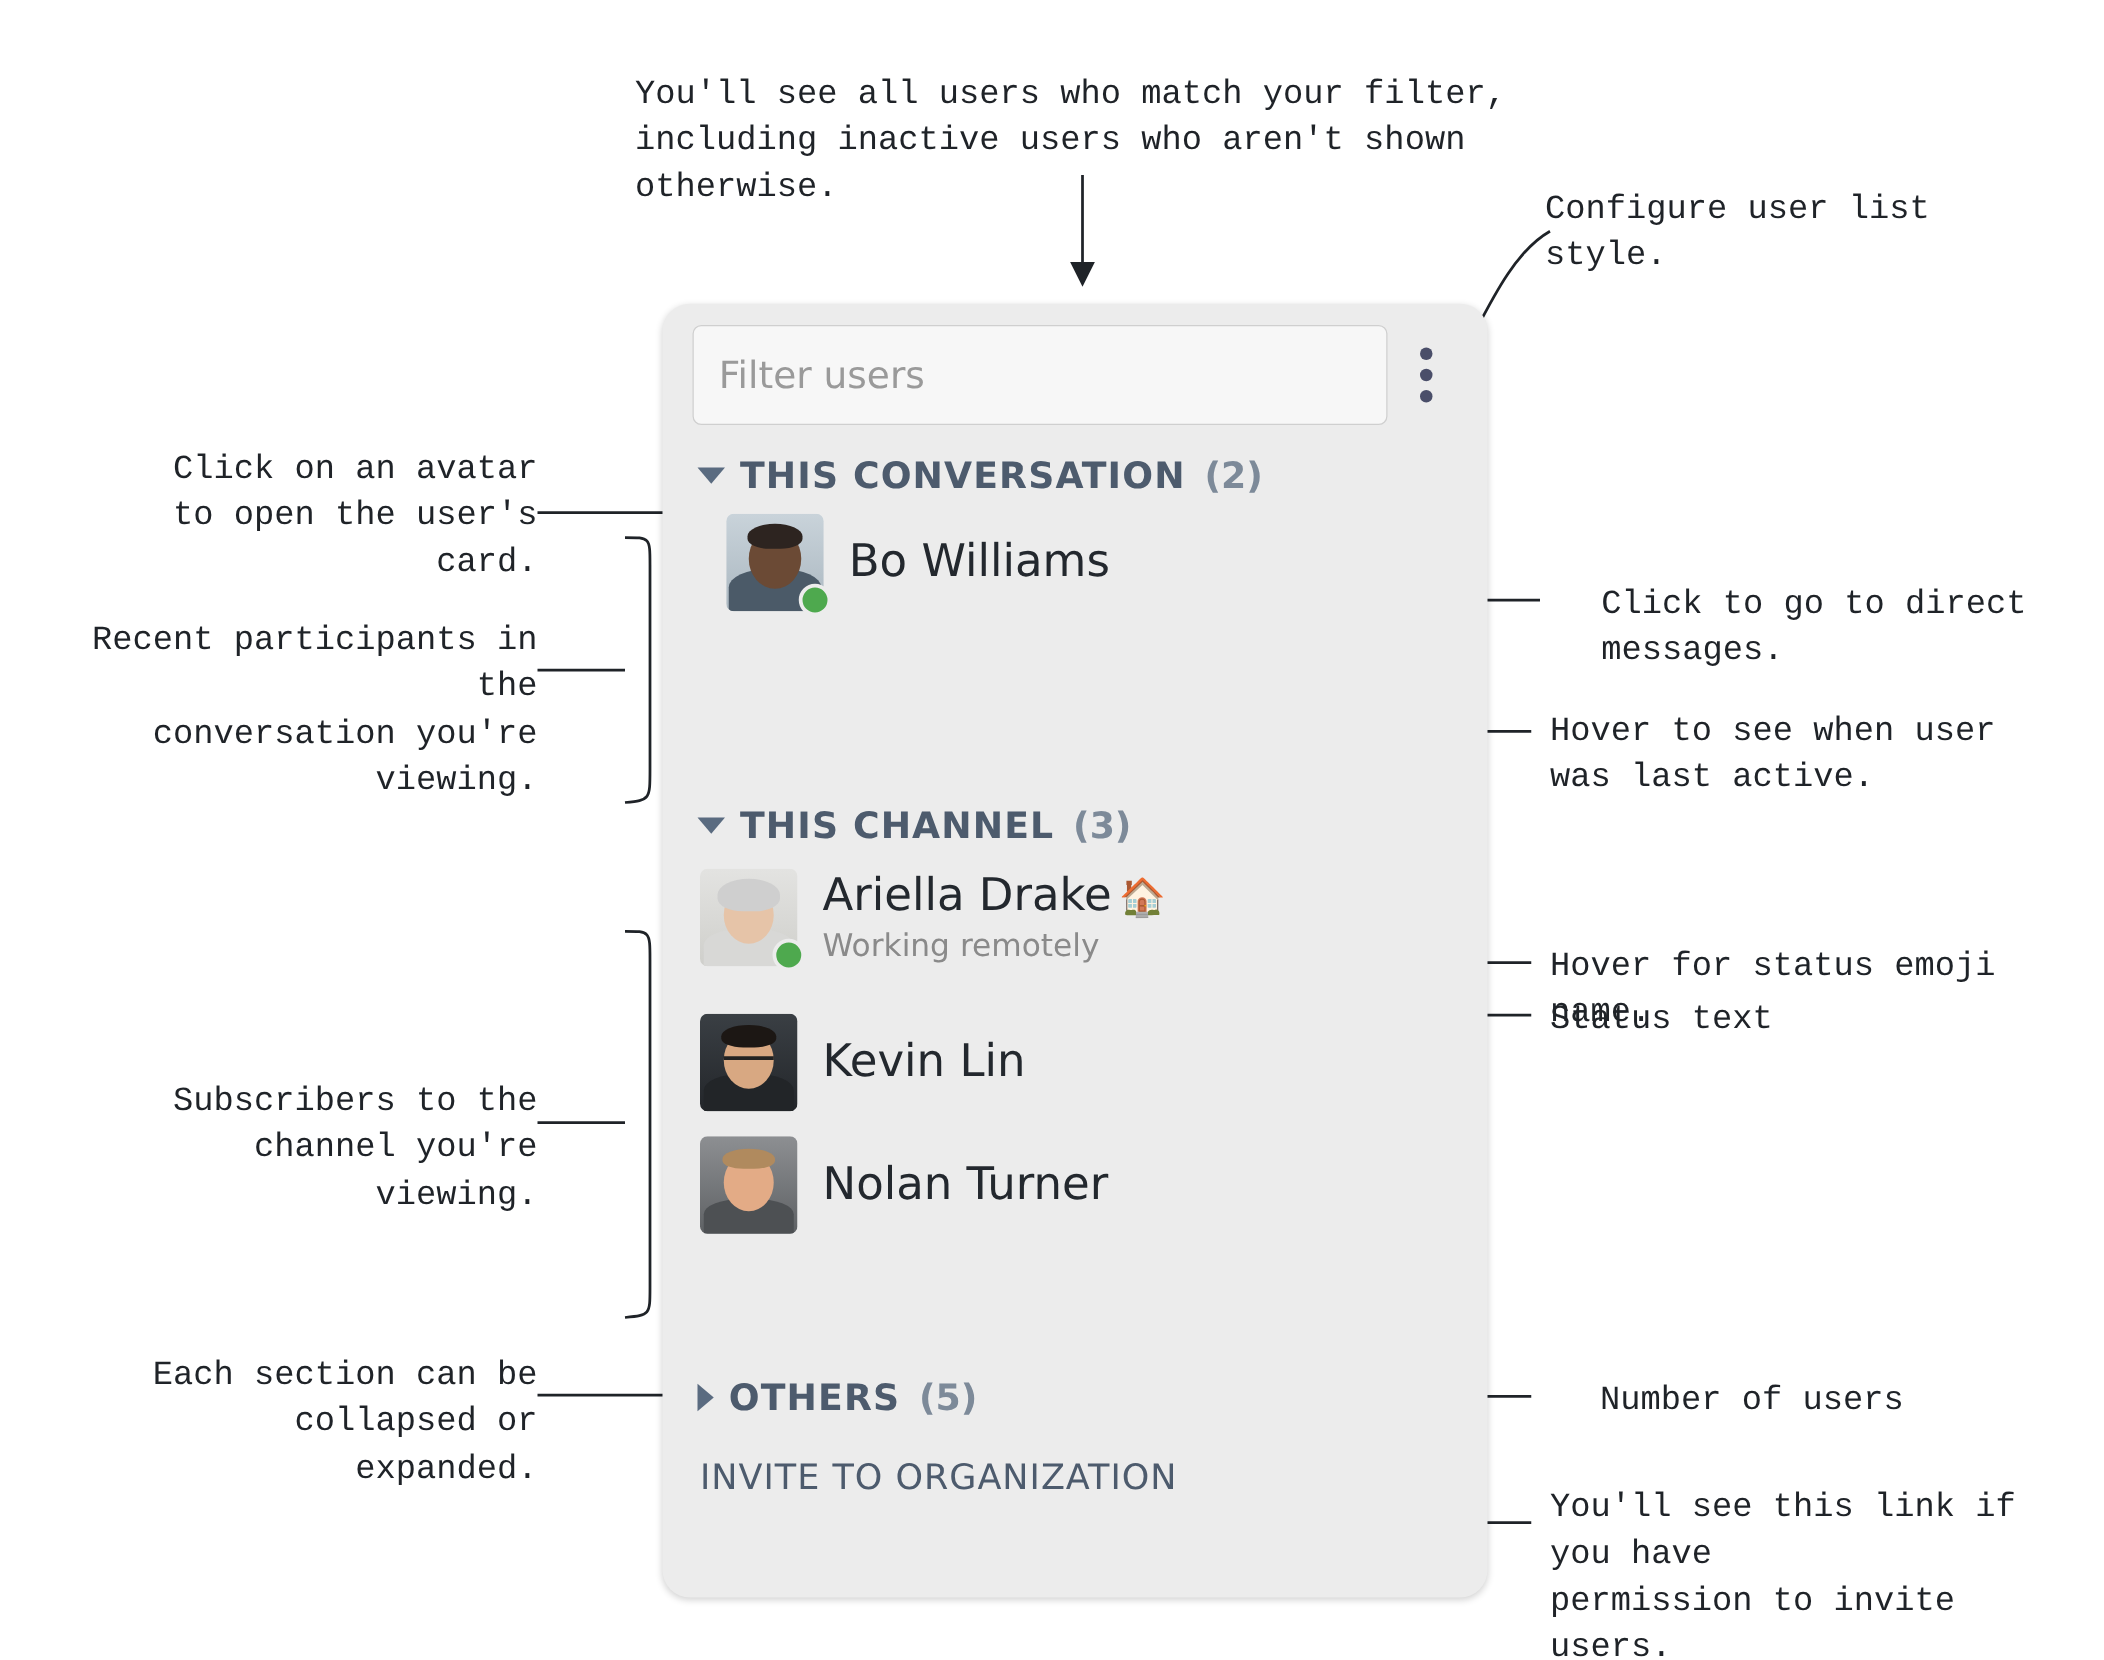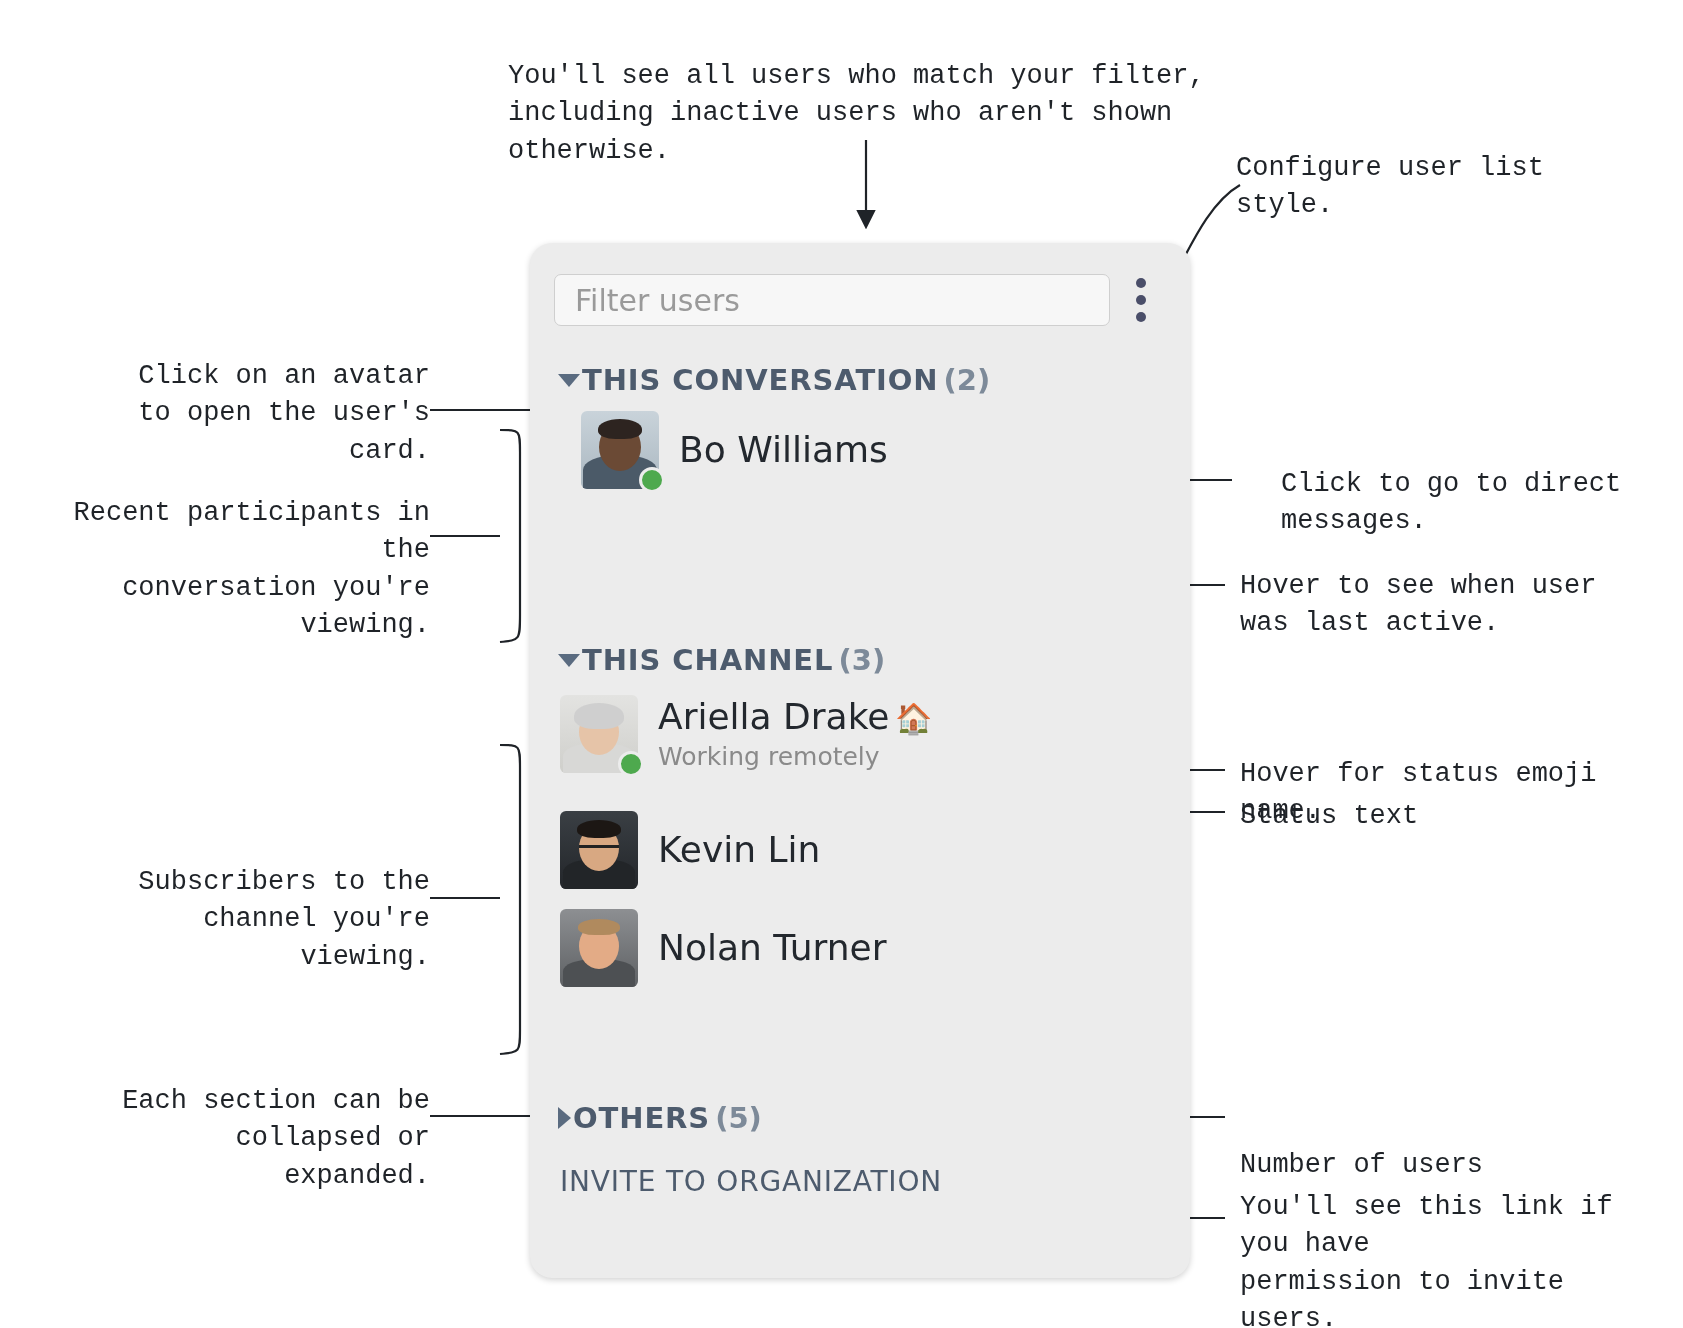--- a/index.html
+++ b/index.html
@@ -52,21 +52,21 @@
     position: absolute;
     left: 24px;
     top: 22px;
     width: 612px;
     height: 70px;
     display: flex;
     align-items: center;
   }
   .filter-input {
     width: 560px;
-    height: 52px;
+    height: 80px;
     box-sizing: border-box;
     border: 1.5px solid #cfcfcf;
     border-radius: 7px;
     background: #f7f7f7;
     font-size: 30px;
     font-family: "DejaVu Sans", sans-serif;
     color: #8b8b8b;
     padding: 0 20px;
     outline: none;
   }
@@ -89,21 +89,21 @@
     height: 10px;
     border-radius: 50%;
     background: #4a4e69;
   }
 
   .section-head {
     position: absolute;
     left: 28px;
     display: flex;
     align-items: center;
-    gap: 2px;
+    gap: 12px;
     cursor: pointer;
   }
   .tri {
     width: 0; height: 0;
     border-left: 11px solid transparent;
     border-right: 11px solid transparent;
     border-top: 13px solid #5a6b80;
   }
   .tri.collapsed {
     border-left: 13px solid #5a6b80;
@@ -270,21 +270,21 @@
 <div class="annot left" style="left:1240px; top:756px; width:420px;">Hover for status emoji name.</div>
 
 <div class="annot left" style="left:1240px; top:798px; width:330px;">Status text</div>
 
 <div class="annot right" style="left:100px; top:864px; width:330px;">Subscribers to the
 channel you're viewing.</div>
 
 <div class="annot right" style="left:100px; top:1083px; width:330px;">Each section can be
 collapsed or expanded.</div>
 
-<div class="annot left" style="left:1240px; top:1103px; width:340px;margin-top:44px;">Number of users</div>
+<div class="annot left" style="left:1280px; top:1103px; width:340px;">Number of users</div>
 
 <div class="annot left" style="left:1240px; top:1189px; width:420px;">You'll see this link if you have
 permission to invite users.</div>
 
 <div class="panel">
 
   <div class="filter-row">
     <input class="filter-input" type="text" placeholder="Filter users" style="">
     <div class="kebab">
       <i></i>

